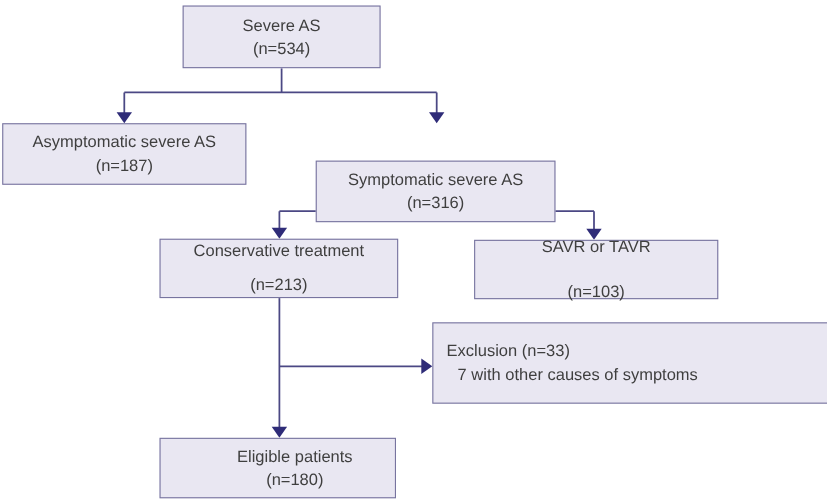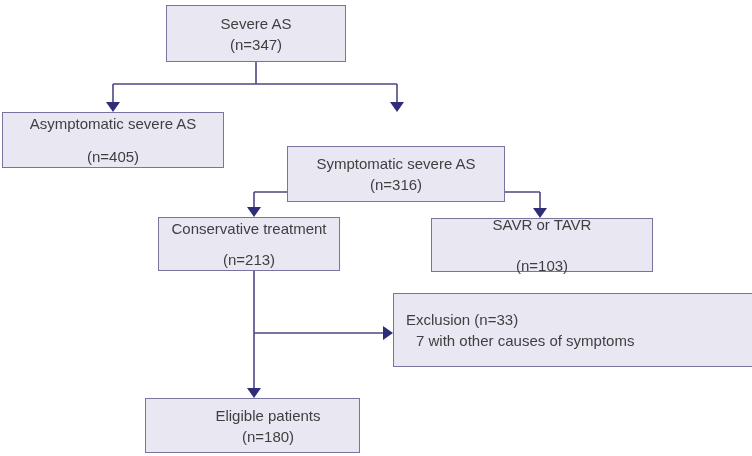--- a/index.html
+++ b/index.html
@@ -79,34 +79,34 @@
       <polygon class="arrowhead" points="247,388 261,388 254,398"></polygon>
     </g>
     <g>
       <path class="line" d="M254,333 L385,333"></path>
       <polygon class="arrowhead" points="383,326 383,340 393,333"></polygon>
     </g>
   </svg>
 
   <div class="box centered" style="left:166px; top:5px; width:180px; height:57px;">
     <div>Severe AS</div>
-    <div>(n=347)</div>
+    <div>(n=534)</div>
   </div>
 
-  <div class="box centered" style="left:2px; top:112px; width:222px; height:56px;justify-content:space-between;">
+  <div class="box centered" style="left:2px; top:112px; width:222px; height:56px;">
     <div>Asymptomatic severe AS</div>
-    <div>(n=405)</div>
+    <div>(n=187)</div>
   </div>
 
   <div class="box centered" style="left:287px; top:112px; width:218px; height:56px;margin-top:34px;">
     <div>Symptomatic severe AS</div>
     <div>(n=316)</div>
   </div>
 
-  <div class="box centered" style="left:158px; top:217px; width:182px; height:54px;gap:10px;">
+  <div class="box centered" style="left:145px; top:217px; width:217px; height:54px;gap:10px;">
     <div>Conservative treatment</div>
     <div>(n=213)</div>
   </div>
 
   <div class="box centered" style="left:431px; top:218px; width:222px; height:54px;gap:20px;">
     <div>SAVR or TAVR</div>
     <div>(n=103)</div>
   </div>
 
   <div class="box left-align" style="left:393px; top:293px; width:402px; height:74px;">

